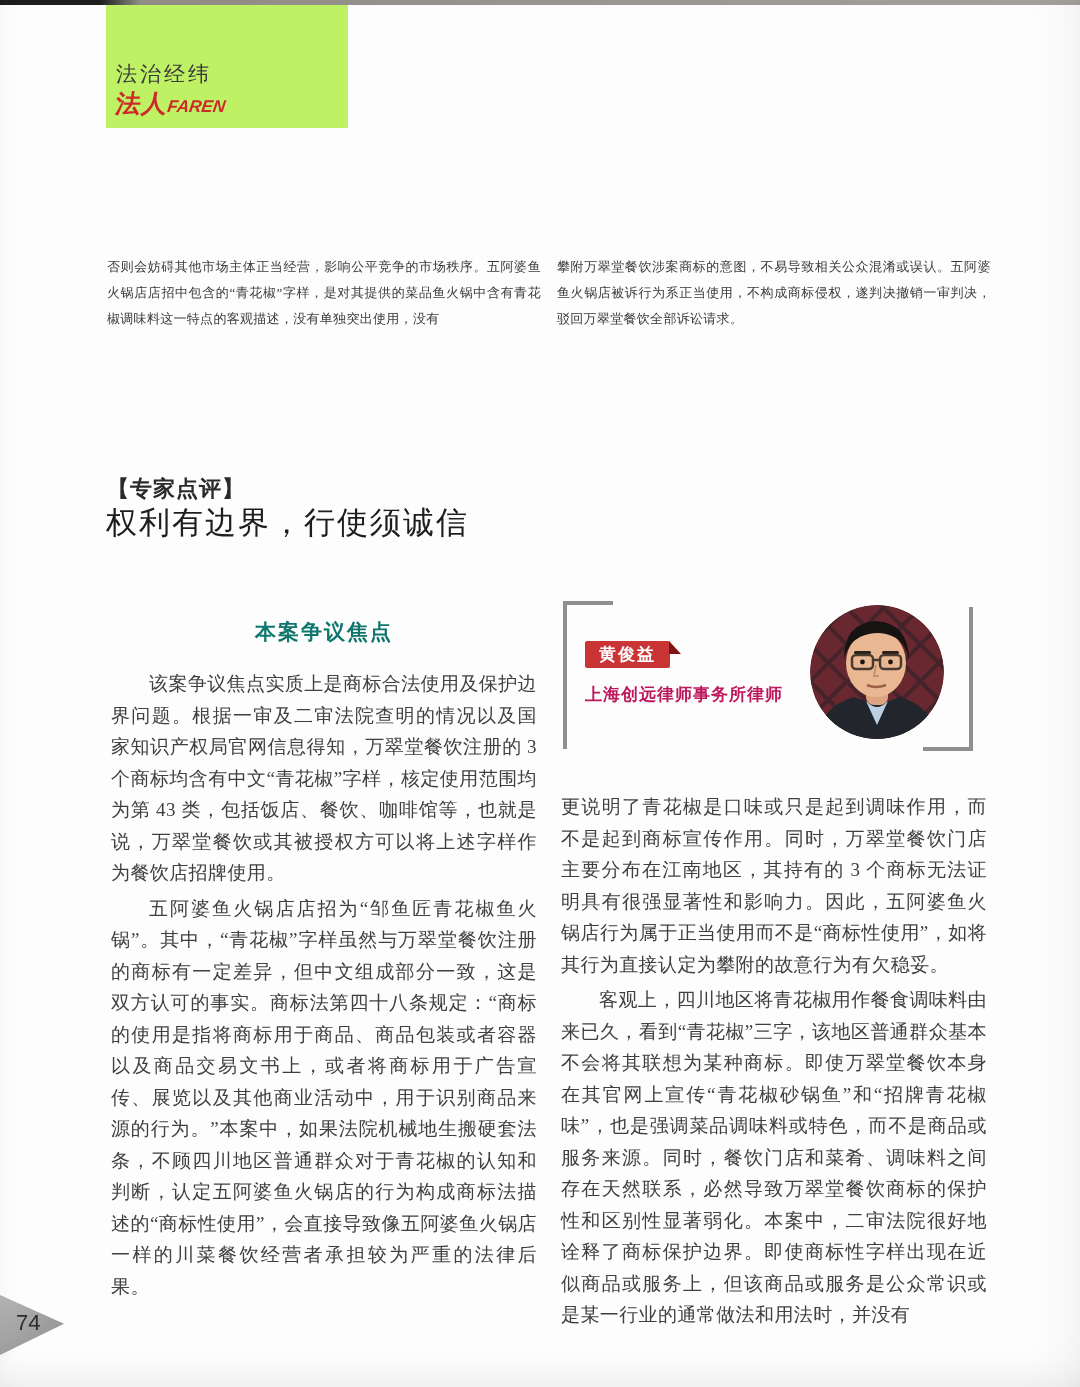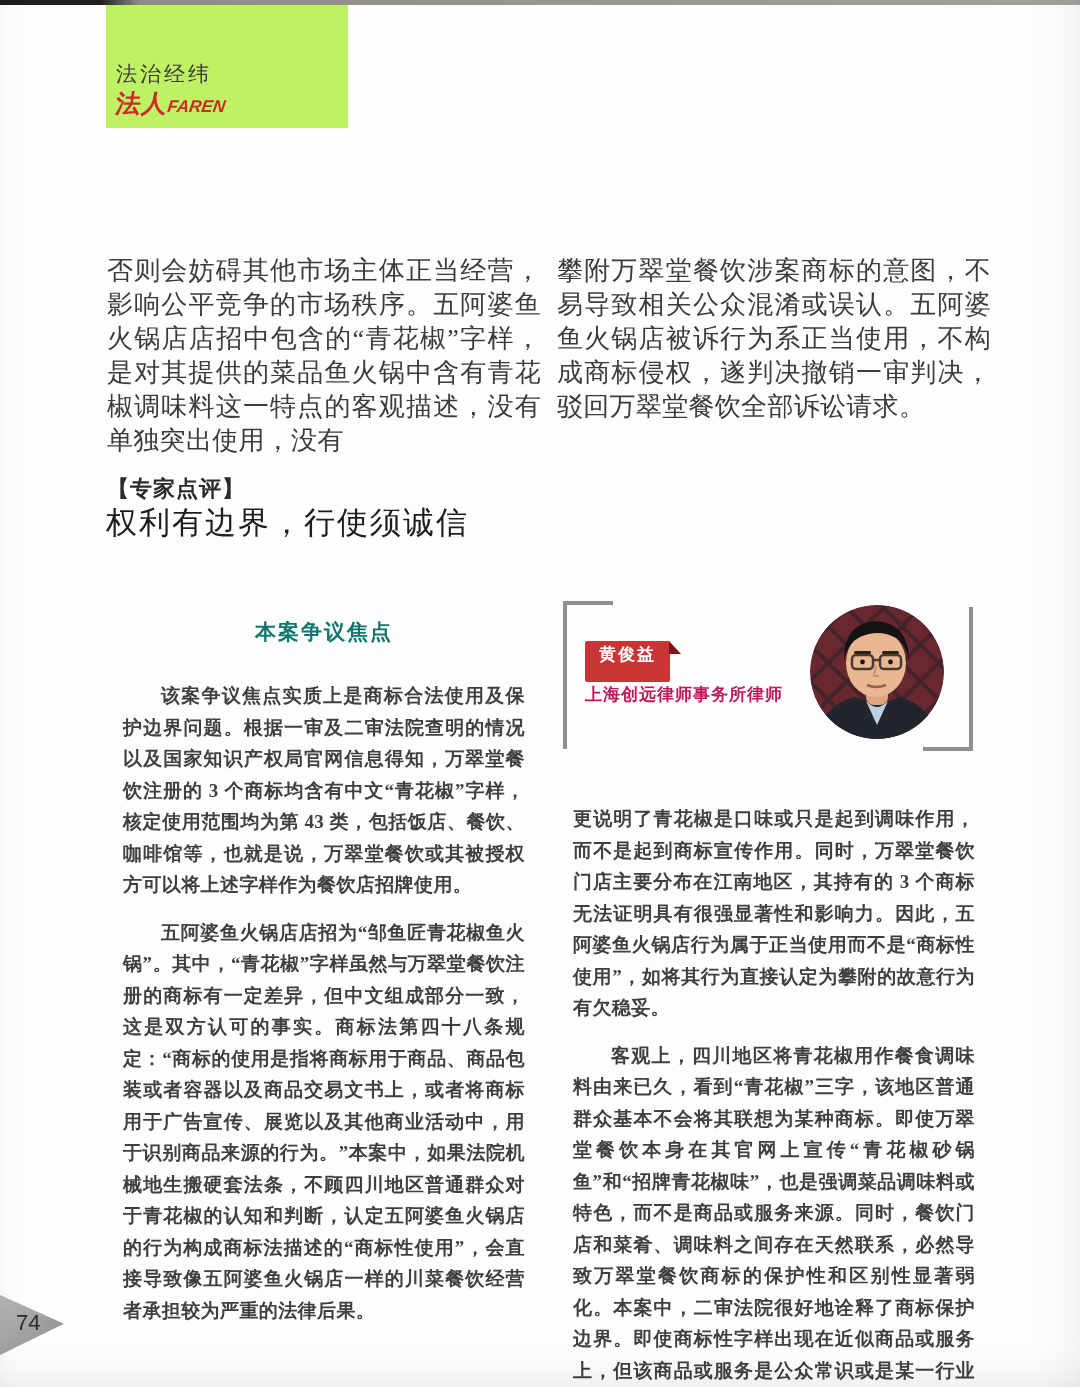--- a/index.html
+++ b/index.html
@@ -31,55 +31,55 @@
   }
   .header-logo{
     position:absolute;left:10px;bottom:8px;white-space:nowrap;
     font-family:"Liberation Sans","DejaVu Sans",sans-serif;
     color:#cd2a2a;font-weight:bold;transform:skewX(-8deg);
   }
   .logo-cn{font-size:25px;letter-spacing:1px;}
   .logo-en{font-size:17px;font-style:italic;letter-spacing:0;}
   
   .col{position:absolute;width:434px;text-align:justify;}
-  .intro{font-size:26px;line-height:34px;letter-spacing:0.3px;color:#3b3b3b;}
+  .intro{font-size:13px;line-height:26px;letter-spacing:0.3px;color:#3b3b3b;}
   .intro-left{left:107px;top:254px;}
   .intro-right{left:557px;top:254px;}
   
   .expert-tag{
     position:absolute;left:107px;top:474px;
     font-size:22px;font-weight:bold;color:#2a2a2a;letter-spacing:1px;
   }
   .expert-title{
     position:absolute;left:106px;top:502px;
     font-family:"Liberation Sans","DejaVu Sans",sans-serif;
     font-size:31px;font-weight:normal;color:#1d1d1d;letter-spacing:2px;
   }
   
   .focus-head{
     position:absolute;left:107px;top:618px;width:434px;text-align:center;
     font-size:21px;font-weight:bold;color:#0f766e;letter-spacing:2px;
   }
   .kai{font-size:19px;line-height:31.5px;letter-spacing:0.4px;color:#3f3f3f;}
-  .kai p{margin:16px;text-indent:2em;font-weight:bold;}
+  .kai p{margin:4px;text-indent:2em;}
   .kai p.noindent{text-indent:0;}
   .focus-body{left:107px;top:664px;}
   .right-body{left:557px;top:787px;}
   
   .card{position:absolute;left:557px;top:597px;width:434px;height:176px;}
   .bracket-tl{
     position:absolute;left:6px;top:4px;width:46px;height:144px;
     border-top:4px solid #8f8f8f;border-left:4px solid #8f8f8f;
   }
   .bracket-br{
     position:absolute;left:366px;top:10px;width:46px;height:140px;
     border-bottom:4px solid #8f8f8f;border-right:4px solid #8f8f8f;
   }
   .name-badge{
-    position:absolute;left:28px;top:44px;height:41px;padding:0 14px;
+    position:absolute;left:28px;top:44px;height:27px;padding:0 14px;
     background:#c93434;color:#fff;font-weight:bold;font-size:17px;
     line-height:27px;letter-spacing:2px;border-radius:2px;
     font-family:"Liberation Sans","DejaVu Sans",sans-serif;
   }
   .name-badge::after{
     content:"";position:absolute;right:-11px;top:0;
     border-style:solid;border-width:13px 0 0 12px;
     border-color:transparent transparent transparent #7e1416;
   }
   .affiliation{

